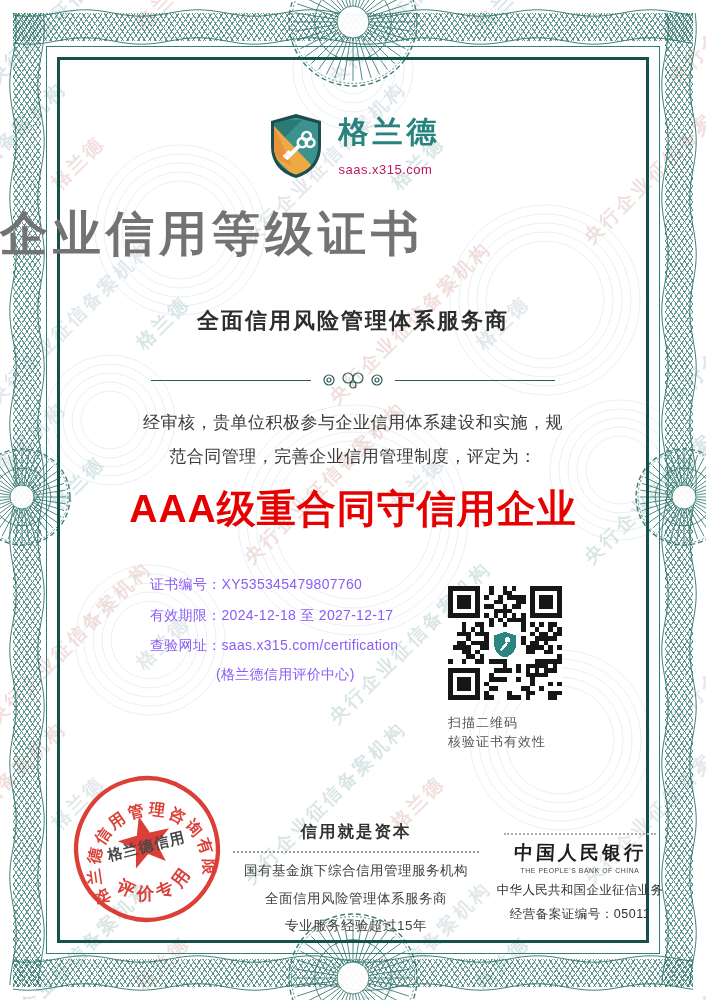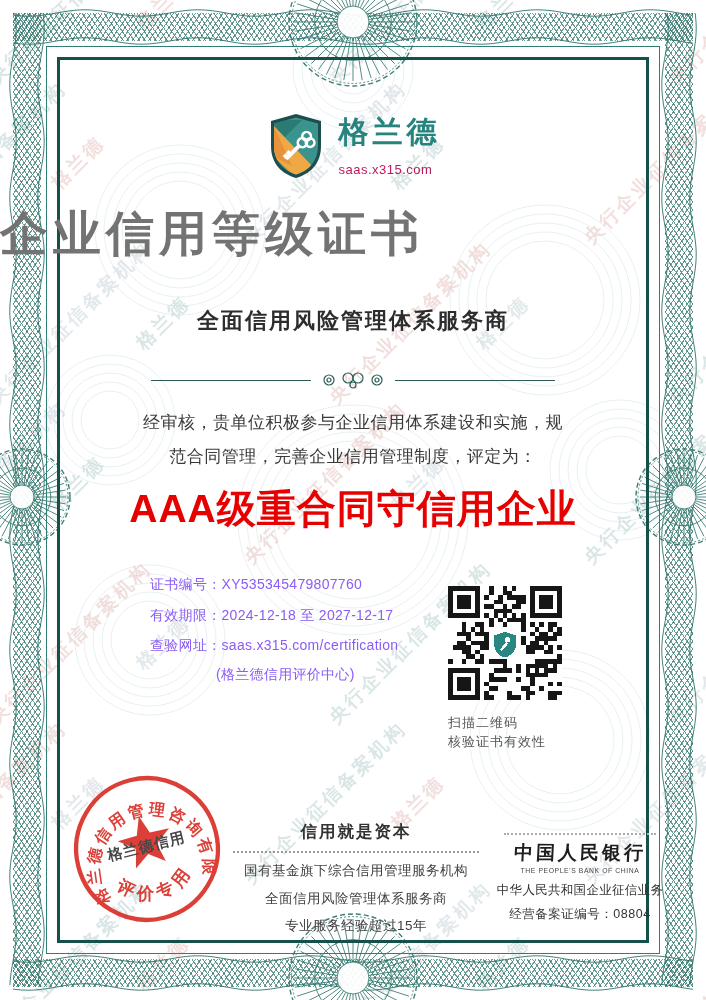--- a/index.html
+++ b/index.html
@@ -634,21 +634,21 @@
       <div class="slogan-line">国有基金旗下综合信用管理服务机构</div>
       <div class="slogan-line">全面信用风险管理体系服务商</div>
       <div class="slogan-line">专业服务经验超过15年</div>
     </div>
 
     <div class="filing">
       <div class="filing-divider"></div>
       <div class="pboc-name">中国人民银行</div>
       <div class="pboc-name-en">THE PEOPLE'S BANK OF CHINA</div>
       <div class="filing-line1">中华人民共和国企业征信业务</div>
-      <div class="filing-line2">经营备案证编号：08804</div>
+      <div class="filing-line2">经营备案证编号：05011</div>
     </div>
 
   </div>
 
   <svg class="seal" viewBox="0 0 150 150">
     <defs>
       <path id="arcTop" d="M 31 119 A 51 51 0 1 1 119 119"></path>
       <path id="arcBottom" d="M 41 110 A 48 48 0 0 0 109 110"></path>
     </defs>
     <g>

